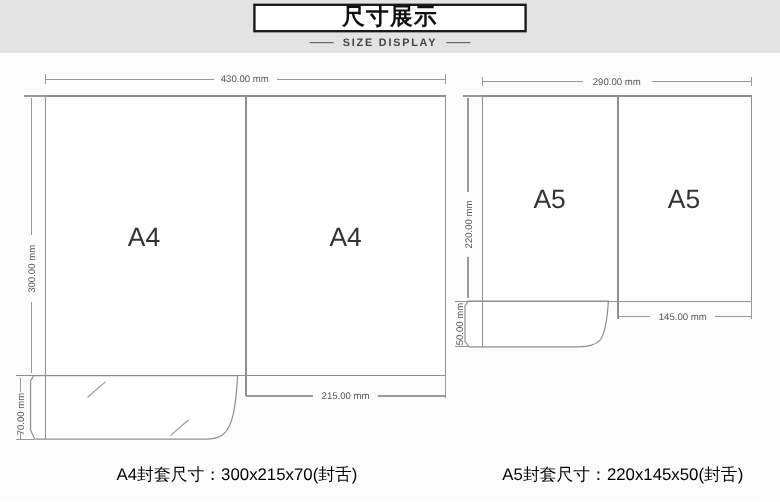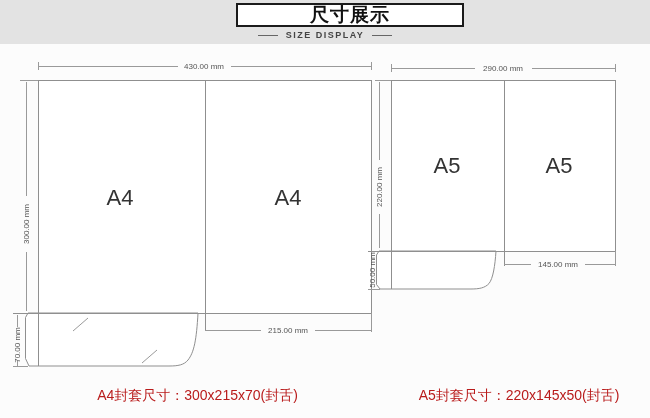--- a/index.html
+++ b/index.html
@@ -6,42 +6,42 @@
   .stage{
     position:relative;width:650px;height:418px;overflow:hidden;
     background:#fcfcfc;
     font-family:"Liberation Sans","DejaVu Sans",sans-serif;
   }
   .top-band{position:absolute;left:0;top:0;width:650px;height:44px;background:#e3e3e3;}
   .header-box{
     position:absolute;left:211px;top:3px;width:224px;height:20px;
     border:2px solid #1b1b1b;background:#ffffff;
     text-align:center;line-height:20px;
-    font-size:19px;font-weight:bold;letter-spacing:1px;color:#111;margin-left:25px;
+    font-size:19px;font-weight:bold;letter-spacing:1px;color:#111;
   }
   .size-display-row{
     position:absolute;left:0;top:30px;width:650px;height:10px;
     display:flex;align-items:center;justify-content:center;gap:8px;
   }
   .size-display-row .dash{width:20px;height:1px;background:#666;}
   .size-display-text{
     font-size:9px;color:#444;letter-spacing:1.5px;font-weight:bold;
   }
   .diagram{position:absolute;}
   .diagram.left{left:10px;top:55px;text-decoration:underline;}
-  .diagram.right{left:364px;top:55px;}
+  .diagram.right{left:375px;top:55px;}
   svg .shape{fill:#ffffff;stroke:#8f8f8f;stroke-width:1;}
   svg .fold{fill:none;stroke:#8f8f8f;stroke-width:1;shape-rendering:crispEdges;}
   svg .dim{stroke:#9a9a9a;stroke-width:1;shape-rendering:crispEdges;}
   svg .crease{stroke:#9a9a9a;stroke-width:1;}
   svg text{fill:#555;font-size:8px;font-family:"Liberation Sans","DejaVu Sans",sans-serif;}
   svg text.panel{fill:#333;font-size:22px;}
   .caption{
     position:absolute;top:387px;text-align:center;
-    font-size:14px;color:#b91c1c;
+    font-size:14px;color:#000000;
   }
   .caption.a4{left:10px;width:375px;}
   .caption.a5{left:385px;width:268px;}
 </style>
 </head>
 <body>
 
 <div class="stage">
 
   <div class="top-band"></div>

